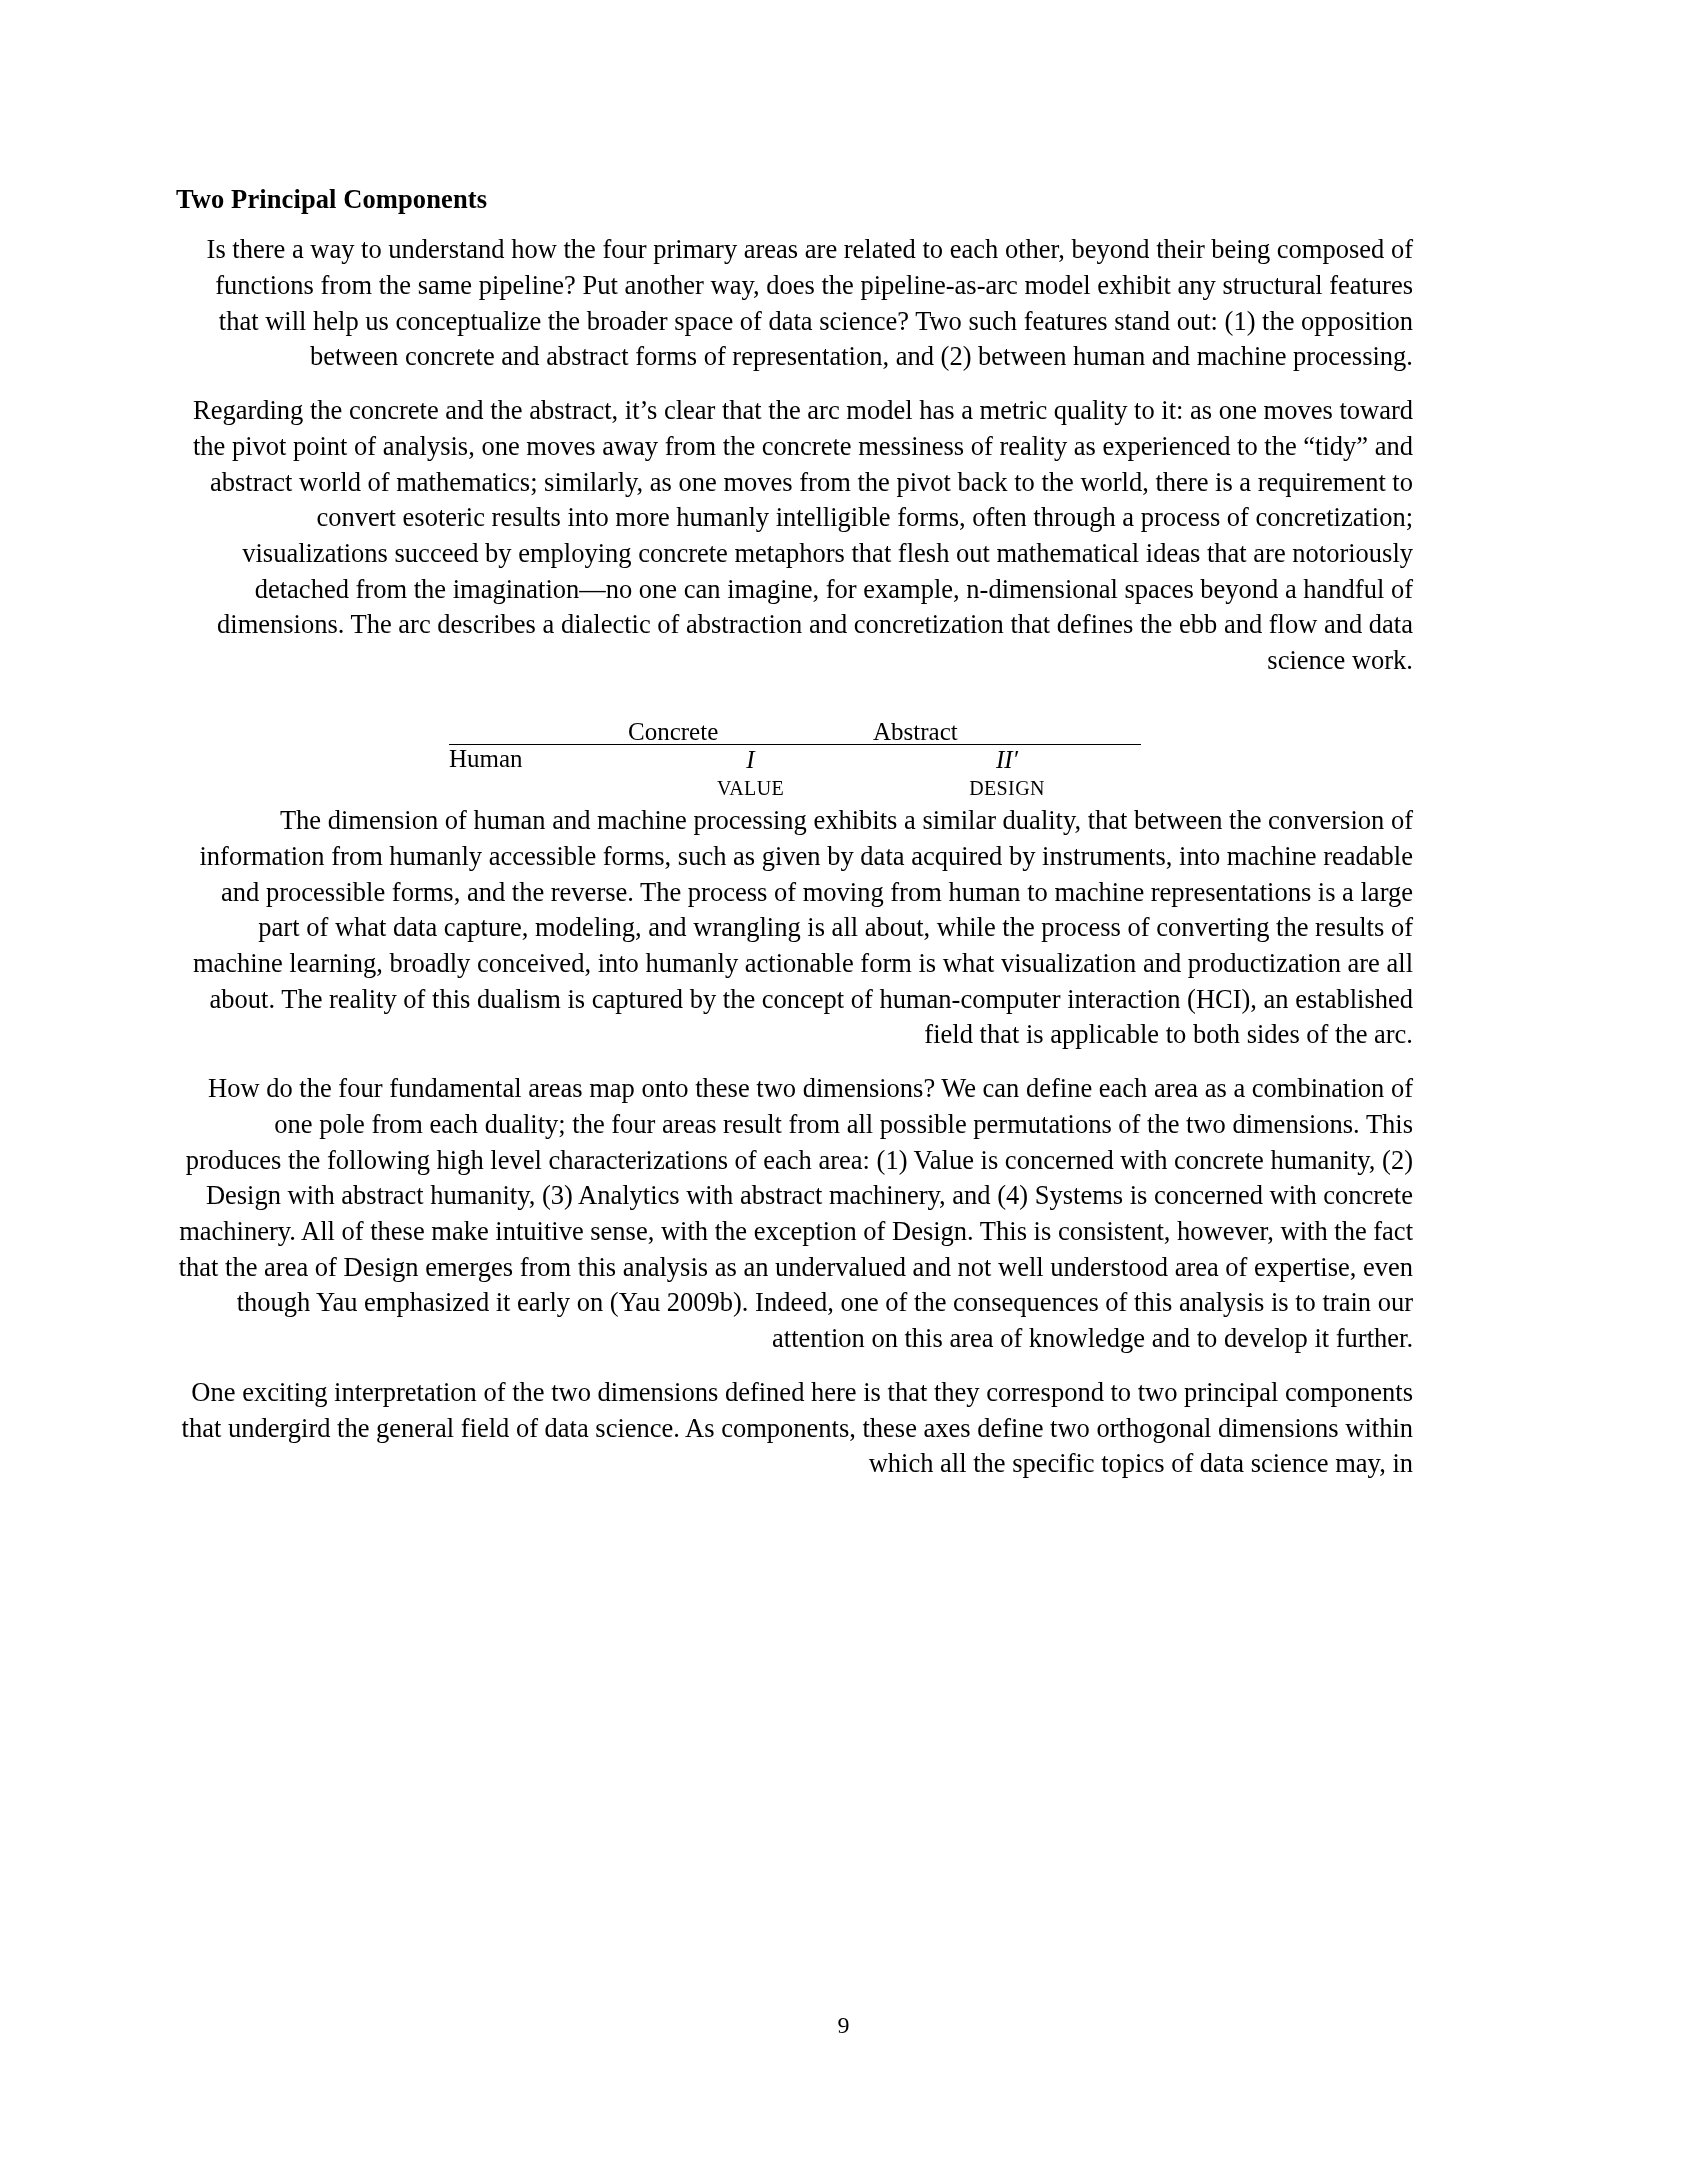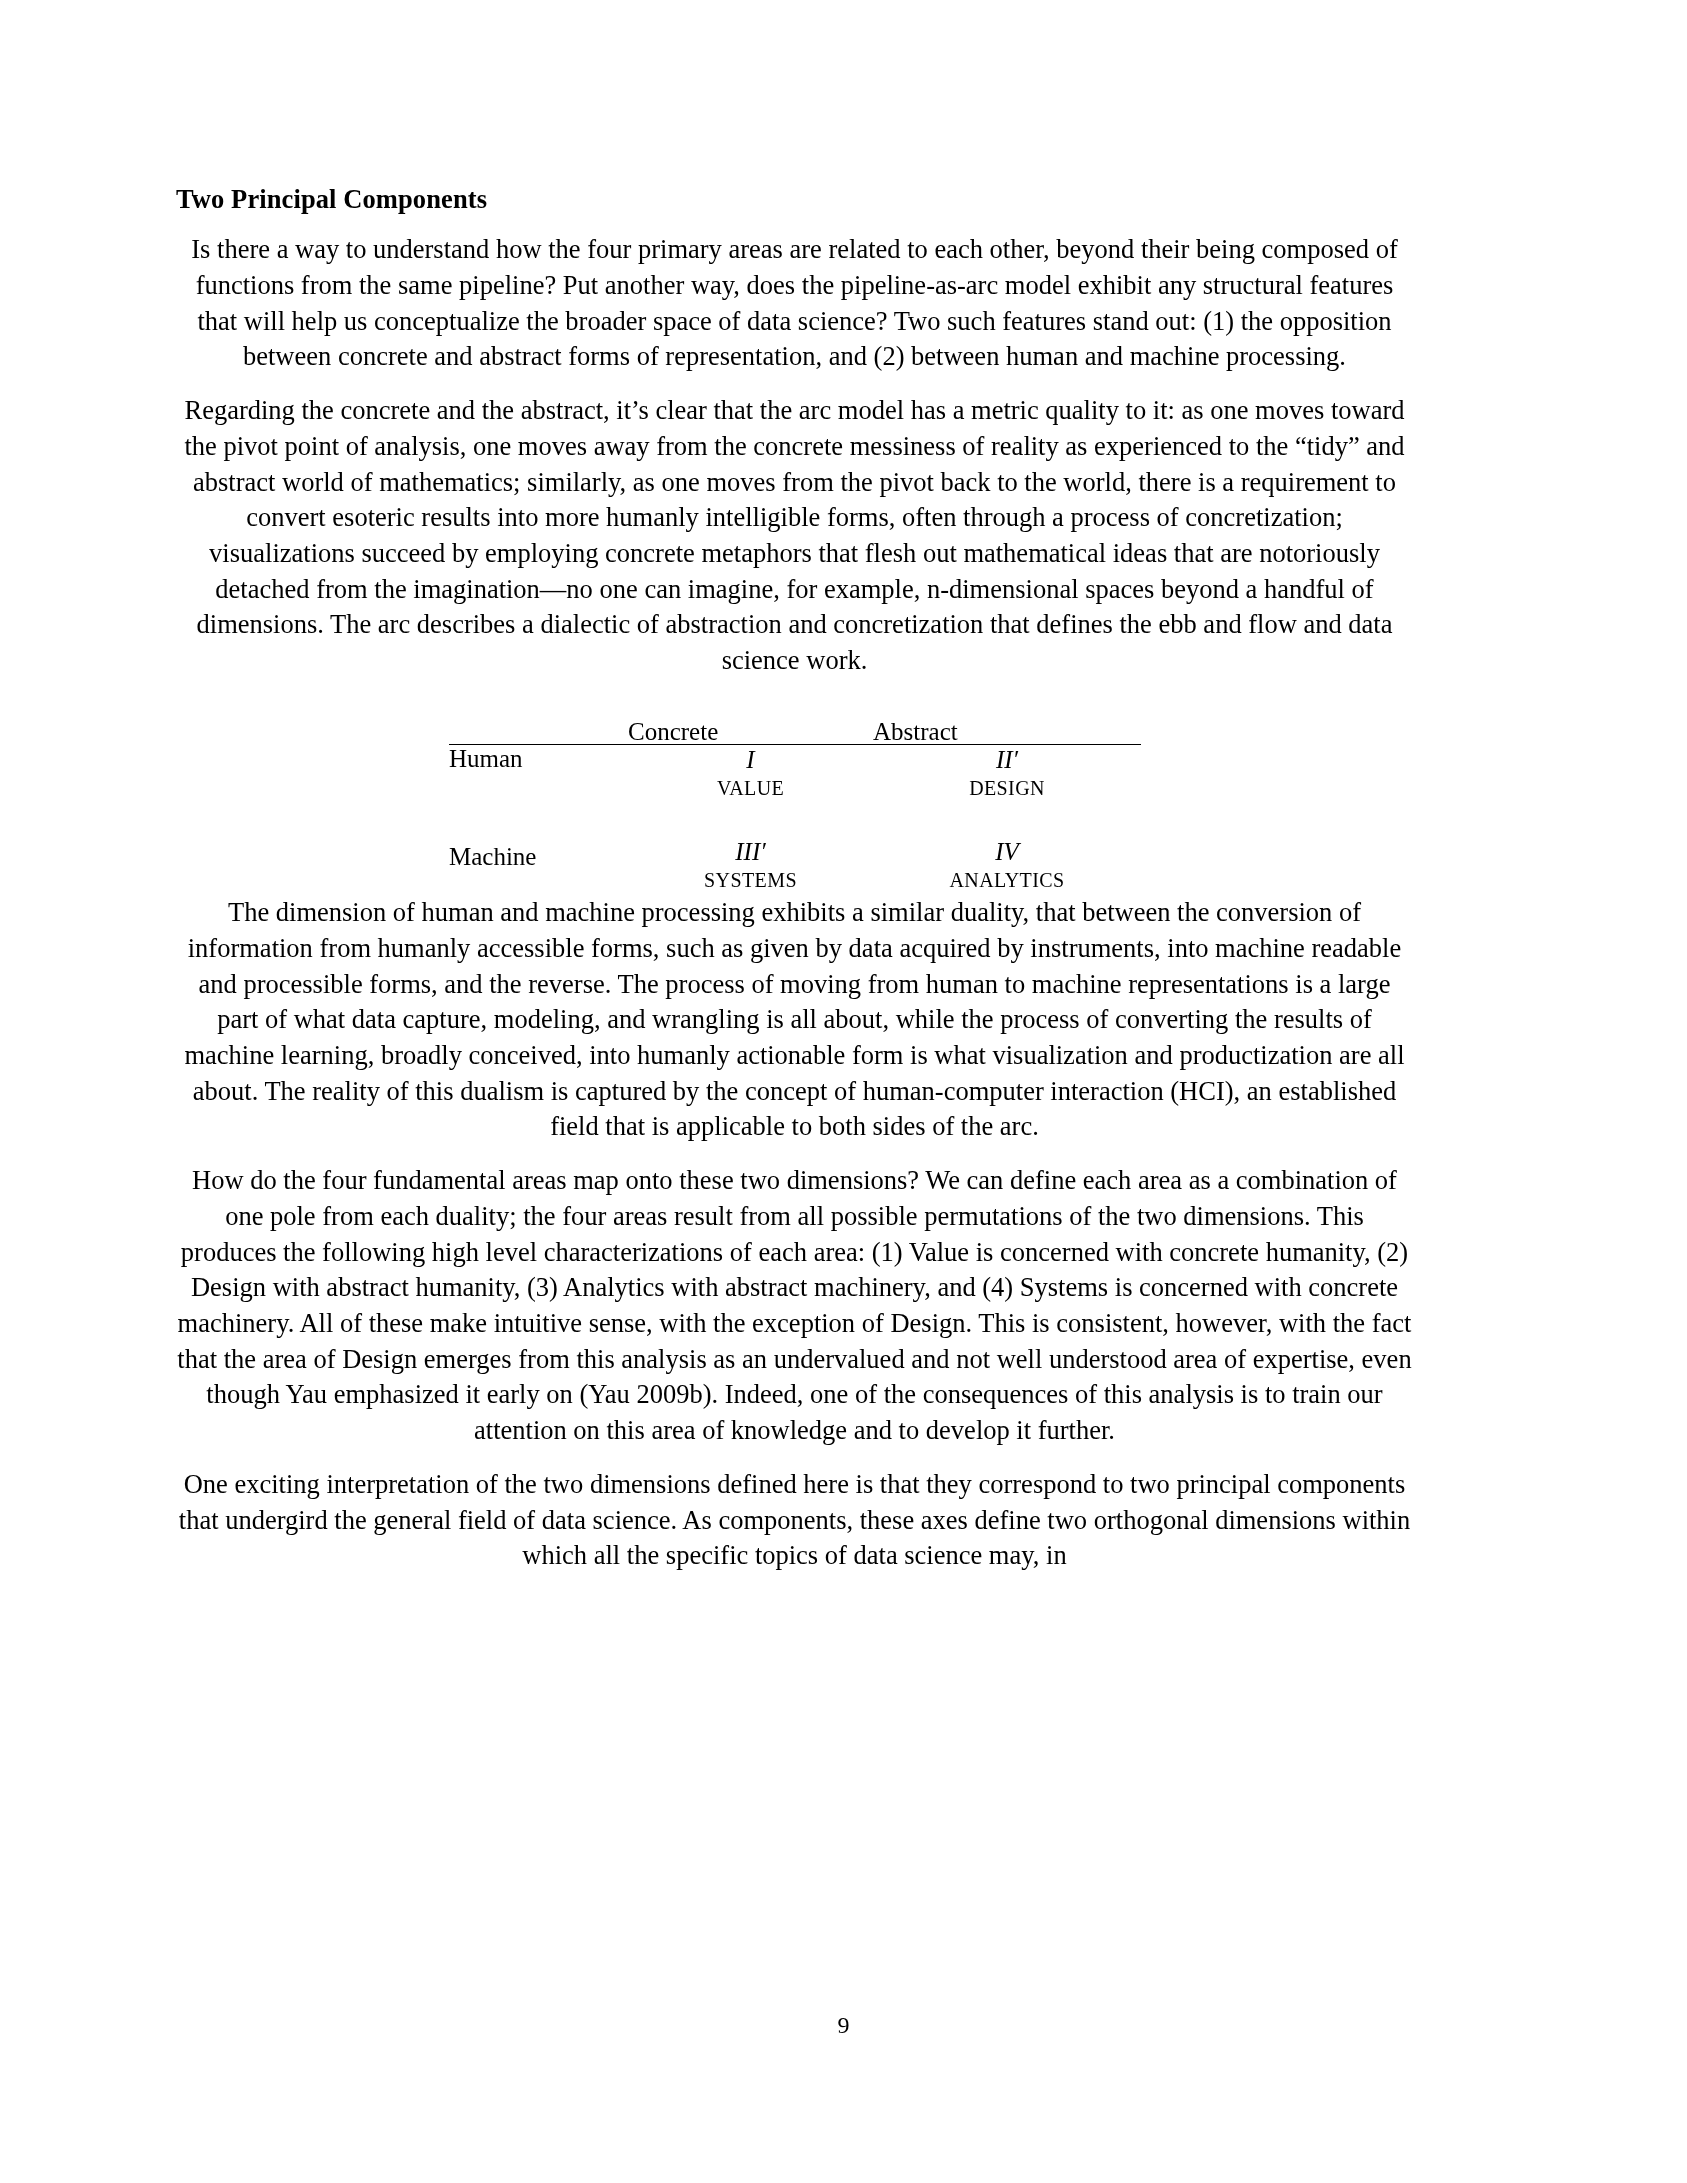--- a/index.html
+++ b/index.html
@@ -35,21 +35,21 @@
     font-weight: bold;
     line-height: 1.18;
     margin: 0 0 17px 0;
     letter-spacing: 0.1px;
   }
 
   p.body-para {
     font-size: 26.5px;
     line-height: 1.345;
     margin: 0 0 18.5px 0;
-    text-align: center;
+    text-align: right;
     hyphens: none;
   }
   p.body-para:last-of-type { margin-bottom: 16px; }
 
   
   .table-block {
     margin: 41px 0 0 0;
     width: 1237px;
   }
 
@@ -157,31 +157,20 @@
             <td class="row-label">Human</td>
             <td class="cell">
               <span class="cell-numeral">I</span>
               <span class="cell-name">VALUE</span>
             </td>
             <td class="cell">
               <span class="cell-numeral">II′</span>
               <span class="cell-name">DESIGN</span>
             </td>
           </tr>
-          <tr class="row-machine">
-            <td class="row-label">Machine</td>
-            <td class="cell">
-              <span class="cell-numeral">III′</span>
-              <span class="cell-name">SYSTEMS</span>
-            </td>
-            <td class="cell">
-              <span class="cell-numeral">IV</span>
-              <span class="cell-name">ANALYTICS</span>
-            </td>
-          </tr>
         </tbody>
       </table>
 
     </div>
 
     <p class="body-para">The dimension of human and machine processing exhibits a similar duality, that between the conversion of information from humanly accessible forms, such as given by data acquired by instruments, into machine readable and processible forms, and the reverse. The process of moving from human to machine representations is a large part of what data capture, modeling, and wrangling is all about, while the process of converting the results of machine learning, broadly conceived, into humanly actionable form is what visualization and productization are all about. The reality of this dualism is captured by the concept of human-computer interaction (HCI), an established field that is applicable to both sides of the arc.</p>
 
     <p class="body-para">How do the four fundamental areas map onto these two dimensions? We can define each area as a combination of one pole from each duality; the four areas result from all possible permutations of the two dimensions. This produces the following high level characterizations of each area: (1) Value is concerned with concrete humanity, (2) Design with abstract humanity, (3) Analytics with abstract machinery, and (4) Systems is concerned with concrete machinery. All of these make intuitive sense, with the exception of Design. This is consistent, however, with the fact that the area of Design emerges from this analysis as an undervalued and not well understood area of expertise, even though Yau emphasized it early on (Yau 2009b). Indeed, one of the consequences of this analysis is to train our attention on this area of knowledge and to develop it further.</p>
 
     <p class="body-para">One exciting interpretation of the two dimensions defined here is that they correspond to two principal components that undergird the general field of data science. As components, these axes define two orthogonal dimensions within which all the specific topics of data science may, in</p>

